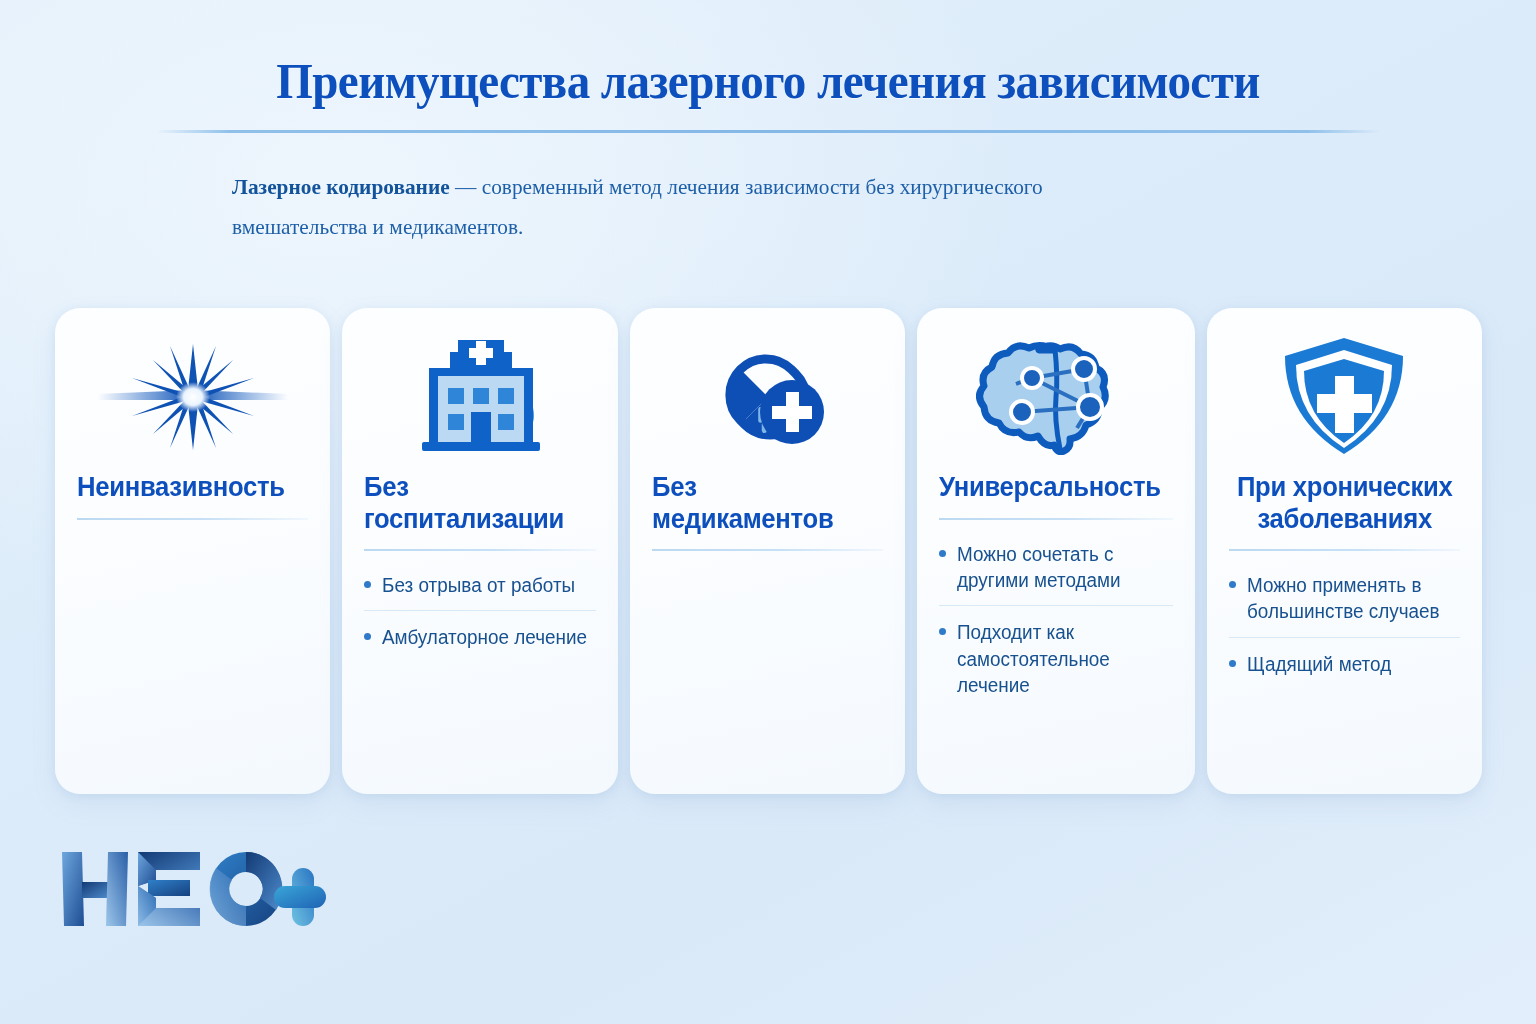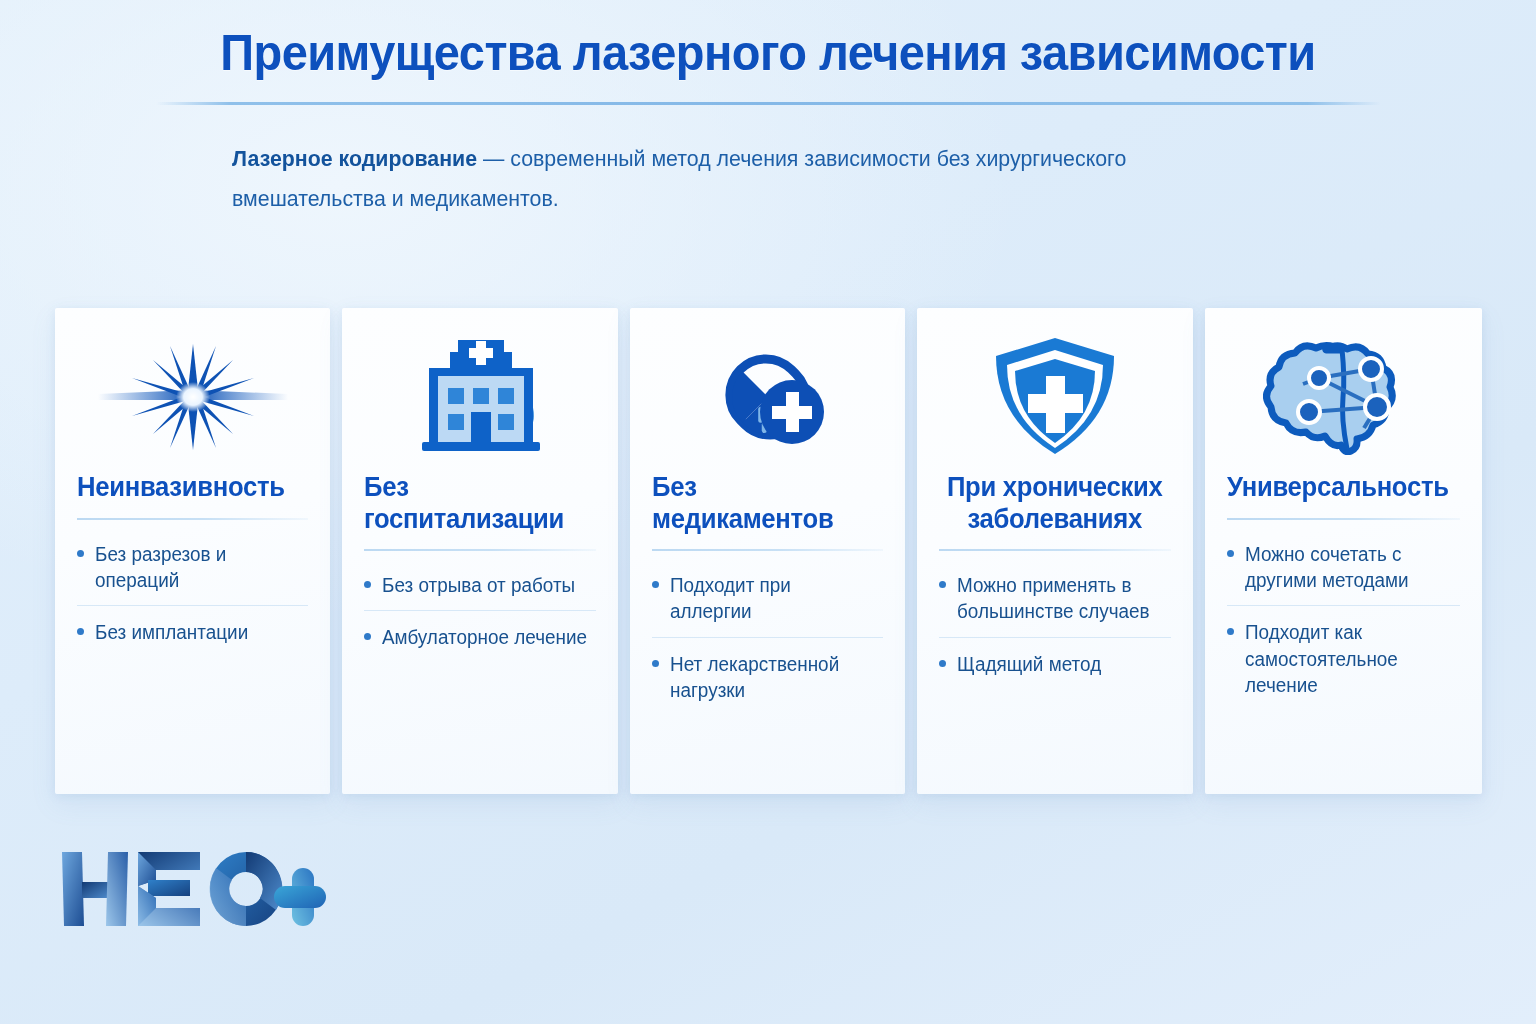--- a/index.html
+++ b/index.html
@@ -11,21 +11,21 @@
 
   body {
     font-family:"Liberation Sans", sans-serif;
     background:
       radial-gradient(ellipse 1100px 700px at 22% 18%, #eef6fd 0%, rgba(238,246,253,0) 62%),
       linear-gradient(152deg, #e3f0fb 0%, #ddecfa 38%, #d9e9f8 68%, #e2eefb 100%);
     position:relative;
   }
 
   
-  .header { padding-top:24px; }
+  .header { padding-top:52px;font-family:Liberation Serif, serif; }
 
   .page-title {
     text-align:center;
     font-size:50px;
     font-weight:700;
     letter-spacing:-0.6px;
     color:#0d50bd;
     text-shadow:0 1px 0 rgba(255,255,255,.55);
     transform:scaleX(.94);
     white-space:nowrap;
@@ -52,21 +52,21 @@
   .cards {
     position:absolute;
     left:55px; top:308px;
     width:1427px; height:486px;
     display:flex;
     gap:12px;
   }
 
   .card {
     flex:1 1 0;
-    border-radius:2px;
+    border-radius:25px;
     background:linear-gradient(168deg, #fdfeff 0%, #fbfdff 45%, #f4f9fe 100%);
     box-shadow:0 2px 10px rgba(103,150,200,.13), 0 10px 26px rgba(103,150,200,.10);
     padding:30px 22px 18px;
     display:flex;
     flex-direction:column;
   }
 
   .card-icon {
     height:118px;
     display:flex;
@@ -176,34 +176,20 @@
           <path d="M72 4 L93 50 L95 55 L87 50 Z"></path>
           <path d="M118 106 L97 60 L95 55 L103 60 Z"></path>
           <path d="M118 4 L97 50 L95 55 L103 50 Z"></path>
           <path d="M72 106 L93 60 L95 55 L87 60 Z"></path>
         </g>
         <ellipse cx="95" cy="55" rx="17" ry="15" fill="url(#core)"></ellipse>
       </svg>
     </div>
     <div class="card-title">Неинвазивность</div>
     <div class="title-sep"></div>
-    <div class="bullets">
-      <div class="bullet-row">
-        <div class="bullet">
-          <span class="dot"></span>
-          <span class="bullet-text">Без разрезов и операций</span>
-        </div>
-      </div>
-      <div class="bullet-row">
-        <div class="bullet">
-          <span class="dot"></span>
-          <span class="bullet-text">Без имплантации</span>
-        </div>
-      </div>
-    </div>
   </div>
 
   <div class="card">
     <div class="card-icon">
       <svg width="165" height="115" viewBox="0 0 165 115">
         <rect x="24" y="102" width="118" height="9" rx="2" fill="#0e62c8"></rect>
         <rect x="118" y="80" width="7" height="24" fill="#2f85d8"></rect>
         <path d="M108 76 q0-18 14-18 q14 0 14 18 q0 13-14 15 q-14-2-14-15Z" fill="#4e9ae0"></path>
         <rect x="31" y="28" width="104" height="76" fill="#0e62c8"></rect>
         <rect x="40" y="36" width="86" height="66" fill="#bcd9f4"></rect>
@@ -248,62 +234,20 @@
           <rect x="54" y="62" width="16" height="5" rx="2.5" fill="#7fb6e8" transform="rotate(-45 62 64)"></rect>
           <rect x="50" y="74" width="11" height="5" rx="2.5" fill="#7fb6e8" transform="rotate(-45 55 76)"></rect>
         </g>
         <circle cx="104" cy="72" r="32" fill="#0d4fb5"></circle>
         <rect x="98" y="52" width="13" height="40" fill="#ffffff"></rect>
         <rect x="84" y="66" width="40" height="13" fill="#ffffff"></rect>
       </svg>
     </div>
     <div class="card-title">Без медикаментов</div>
     <div class="title-sep"></div>
-    <div class="bullets">
-      <div class="bullet-row">
-        <div class="bullet">
-          <span class="dot"></span>
-          <span class="bullet-text">Подходит при аллергии</span>
-        </div>
-      </div>
-      <div class="bullet-row">
-        <div class="bullet">
-          <span class="dot"></span>
-          <span class="bullet-text">Нет лекарственной нагрузки</span>
-        </div>
-      </div>
-    </div>
-  </div>
-
-  <div class="card centered">
-    <div class="card-icon">
-      <svg width="130" height="122" viewBox="0 0 130 122">
-        <path d="M65 2 L124 20 q0 62 -59 98 Q6 82 6 20 Z" fill="#1a7ad4"></path>
-        <path d="M65 14 L113 29 q0 52 -48 83 Q17 81 17 29 Z" fill="#ffffff"></path>
-        <path d="M65 23 L105 35 q0 45 -40 72 Q25 80 25 35 Z" fill="#1a7ad4"></path>
-        <rect x="56" y="40" width="19" height="57" fill="#ffffff"></rect>
-        <rect x="38" y="58" width="55" height="19" fill="#ffffff"></rect>
-      </svg>
-    </div>
-    <div class="card-title">При хронических заболеваниях</div>
-    <div class="title-sep"></div>
-    <div class="bullets">
-      <div class="bullet-row">
-        <div class="bullet">
-          <span class="dot"></span>
-          <span class="bullet-text">Можно применять в большинстве случаев</span>
-        </div>
-      </div>
-      <div class="bullet-row">
-        <div class="bullet">
-          <span class="dot"></span>
-          <span class="bullet-text">Щадящий метод</span>
-        </div>
-      </div>
-    </div>
   </div>
 
   <div class="card">
     <div class="card-icon">
       <svg width="160" height="115" viewBox="0 0 160 115">
         <path d="M78 10 q-13-8-25-2 q-13-6-21 5 q-14 1-16 14 q-12 6-8 19 q-9 10 0 21 q1 14 15 16 q6 12 20 9 q8 9 19 4 q7 12 16 9 q3 9 10 6 q7-3 6-12 q13-2 16-14 q13-4 13-17 q10-9 4-21 q5-13-7-19 q-2-13-15-14 q-8-11-21-5 q-10-7-21 1Z" fill="#a9cfef" stroke="#0d5bbd" stroke-width="7" stroke-linejoin="round"></path>
         <path d="M79 9 q3 30 1 48 q-2 22 4 52" fill="none" stroke="#0d5bbd" stroke-width="5"></path>
         <g stroke="#2a6fc0" stroke-width="4" fill="none">
           <line x1="40" y1="44" x2="56" y2="38"></line>
           <line x1="56" y1="38" x2="108" y2="29"></line>
@@ -331,20 +275,48 @@
       </div>
       <div class="bullet-row">
         <div class="bullet">
           <span class="dot"></span>
           <span class="bullet-text">Подходит как самостоятельное лечение</span>
         </div>
       </div>
     </div>
   </div>
 
+  <div class="card centered">
+    <div class="card-icon">
+      <svg width="130" height="122" viewBox="0 0 130 122">
+        <path d="M65 2 L124 20 q0 62 -59 98 Q6 82 6 20 Z" fill="#1a7ad4"></path>
+        <path d="M65 14 L113 29 q0 52 -48 83 Q17 81 17 29 Z" fill="#ffffff"></path>
+        <path d="M65 23 L105 35 q0 45 -40 72 Q25 80 25 35 Z" fill="#1a7ad4"></path>
+        <rect x="56" y="40" width="19" height="57" fill="#ffffff"></rect>
+        <rect x="38" y="58" width="55" height="19" fill="#ffffff"></rect>
+      </svg>
+    </div>
+    <div class="card-title">При хронических заболеваниях</div>
+    <div class="title-sep"></div>
+    <div class="bullets">
+      <div class="bullet-row">
+        <div class="bullet">
+          <span class="dot"></span>
+          <span class="bullet-text">Можно применять в большинстве случаев</span>
+        </div>
+      </div>
+      <div class="bullet-row">
+        <div class="bullet">
+          <span class="dot"></span>
+          <span class="bullet-text">Щадящий метод</span>
+        </div>
+      </div>
+    </div>
+  </div>
+
 </div>
 
 <div class="logo">
   <span class="sr">НЕО+</span>
   <svg width="266" height="86" viewBox="0 0 266 86">
     <defs>
       <linearGradient id="g1" x1="0" y1="0" x2="1" y2="1">
         <stop offset="0" stop-color="#6ea7de"></stop>
           <stop offset="1" stop-color="#1d4d93"></stop>
       </linearGradient>

